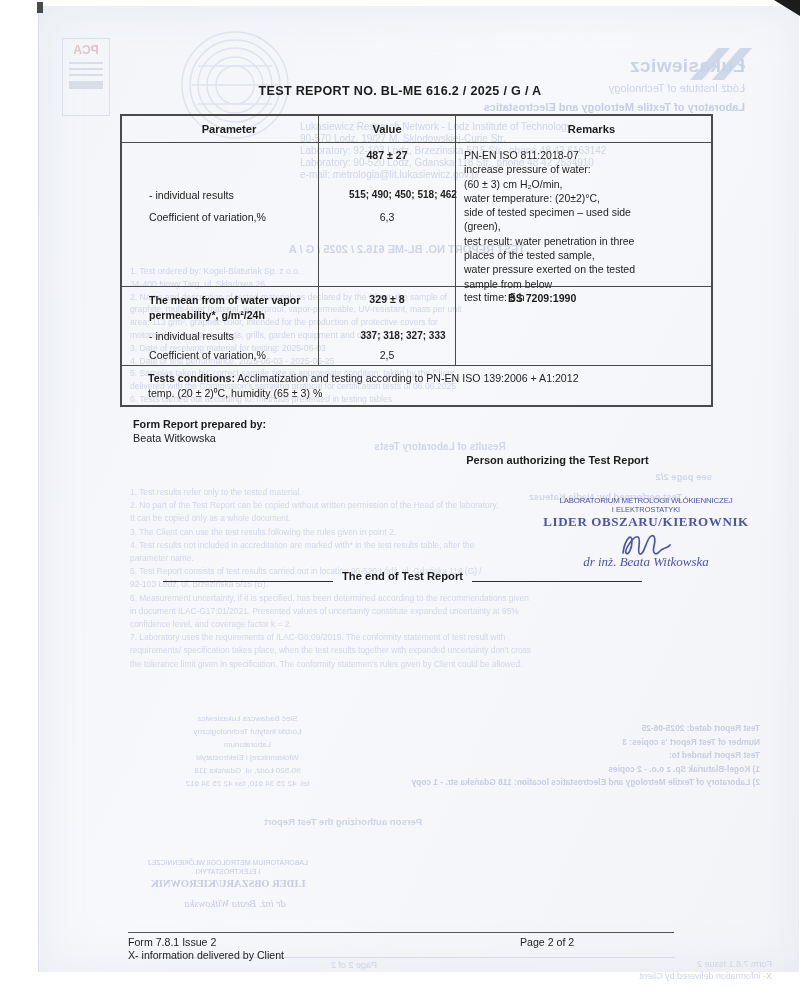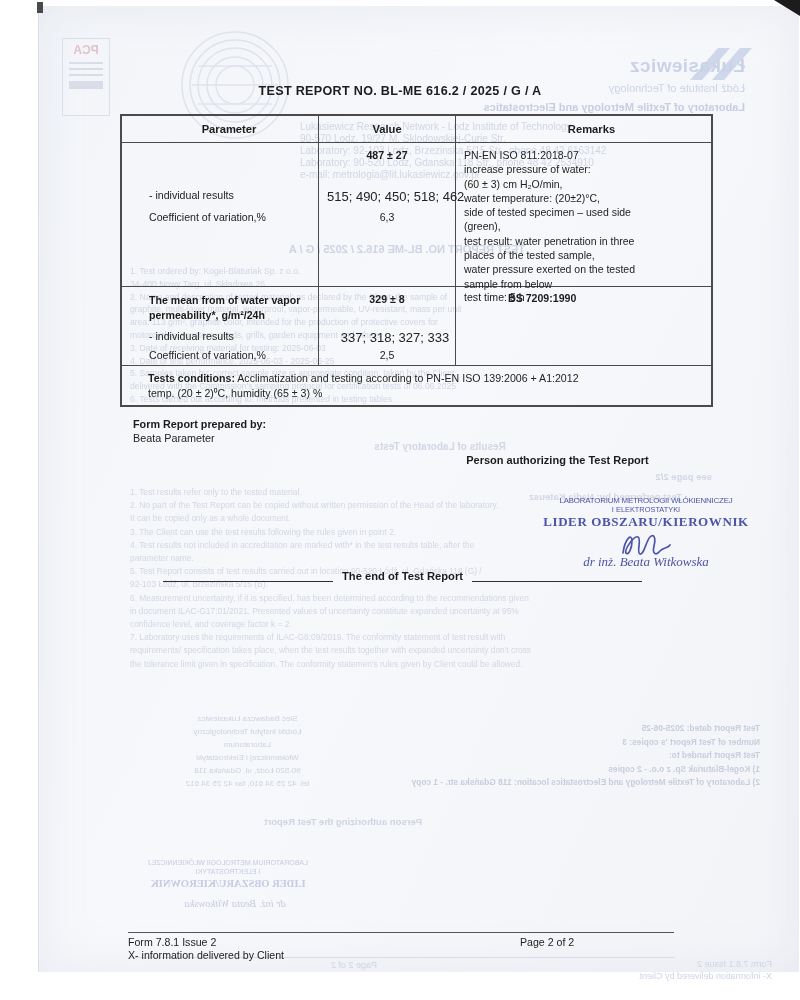--- a/index.html
+++ b/index.html
@@ -34,21 +34,21 @@
   .cell{position:relative;border-right:1.4px solid #4a4a4a;font-size:10.6px;}
   .cell:last-child{border-right:none;}
   .hrow{height:26px;}
   .hrow .cell{display:flex;align-items:center;justify-content:center;font-weight:bold;font-size:11.2px;color:#1b1b1b;}
   .r1{height:143px;} .r2{height:78px;}
   .pmain{position:absolute;left:9px;top:6px;font-weight:bold;white-space:pre-line;line-height:14.5px;color:#1b1b1b;}
   .psub1{position:absolute;left:9px;top:46px;}
   .psub2{position:absolute;left:9px;top:68px;}
   .r2 .psub1{top:43px;} .r2 .psub2{top:62px;}
   .vmain{position:absolute;left:0;top:6px;width:100%;text-align:center;font-weight:bold;color:#1b1b1b;}
-  .vsub1{position:absolute;left:8px;top:46px;width:100%;text-align:center;font-size:13px;white-space:nowrap;}
+  .vsub1{position:absolute;left:16px;top:46px;width:100%;text-align:center;font-size:10px;white-space:nowrap;font-weight:bold;}
   .vsub2{position:absolute;left:0;top:68px;width:100%;text-align:center;}
   .r2 .vsub1{top:43px;} .r2 .vsub2{top:62px;}
   .rmk{position:absolute;left:8px;top:5px;right:5px;white-space:pre-line;line-height:14.3px;font-size:10.5px;}
   .rmkt{position:absolute;left:8px;top:5px;font-weight:bold;color:#1b1b1b;margin-left:44px;}
   .rmkb{position:absolute;left:8px;top:4px;}
   .cond{padding:5px 8px;font-size:10.6px;line-height:14.5px;}
   .cond b{color:#1b1b1b;}
   .prep{left:133px;top:417px;font-size:10.8px;line-height:14px;}
   .prep b{display:block;color:#1b1b1b;}
   .auth{left:420px;top:454px;width:275px;text-align:center;font-weight:bold;font-size:11px;color:#1b1b1b;}
@@ -205,21 +205,21 @@
   <div class="trow">
     <div class="cond" style="grid-column:1 / span 3;">
       <b>Tests conditions:</b><span> Acclimatization and testing according to PN-EN ISO 139:2006 + A1:2012</span>
       <div>temp. (20 ± 2)⁰C, humidity (65 ± 3) %</div>
     </div>
   </div>
 </div>
 
 <div class="abs prep">
   <b>Form Report prepared by:</b>
-  <span>Beata Parameter</span>
+  <span>Beata Witkowska</span>
 </div>
 
 <div class="abs auth">Person authorizing the Test Report</div>
 
 <div class="abs stamp">
   <div class="st1">LABORATORIUM METROLOGII WŁÓKIENNICZEJ</div>
   <div class="st2">I ELEKTROSTATYKI</div>
   <div class="st3">LIDER OBSZARU/KIEROWNIK</div>
   <svg class="sig" width="58" height="32" viewBox="0 0 58 32">
     <path d="M6 25 C8 10 15 5 15 13 C15 21 11 28 9 25 C7 22 17 7 21 9 C25 11 19 25 23 26 C27 27 29 13 33 9 C37 5 39 10 37 18 C35 26 39 28 43 23 C47 19 50 21 53 17" fill="none" stroke="#4d53a6" stroke-width="1.7" stroke-linecap="round"></path>

